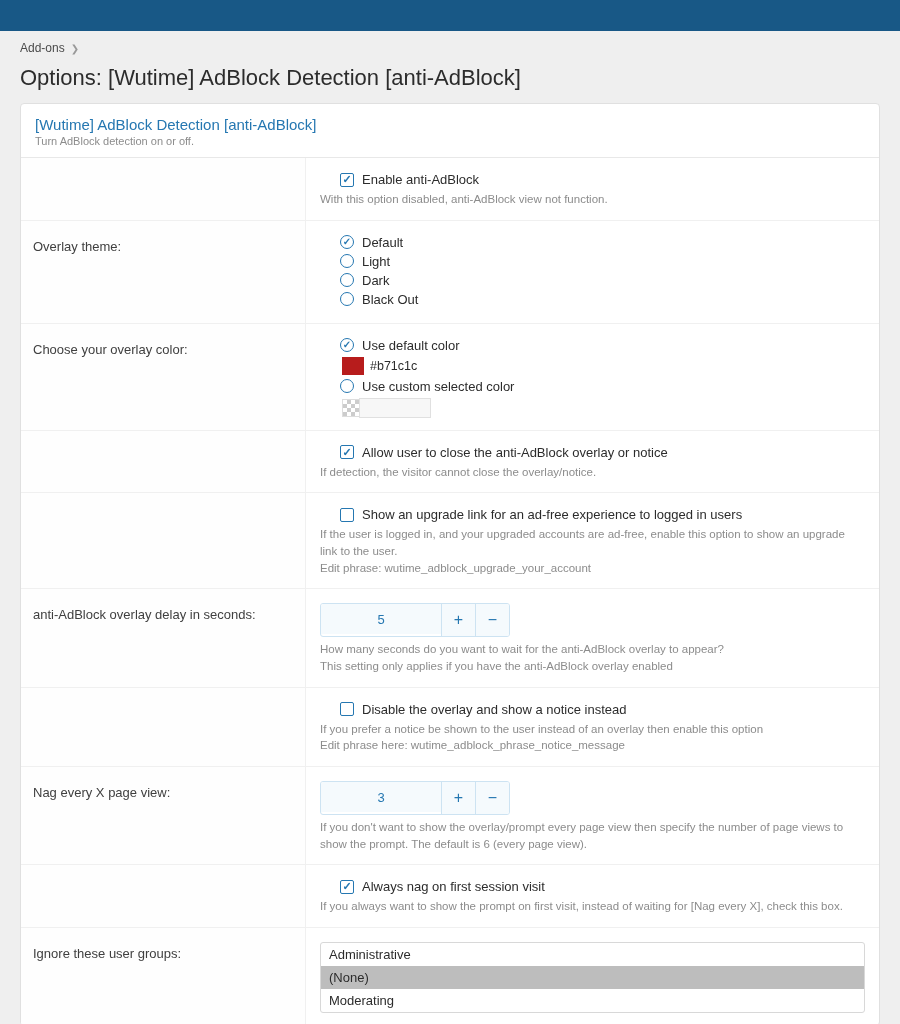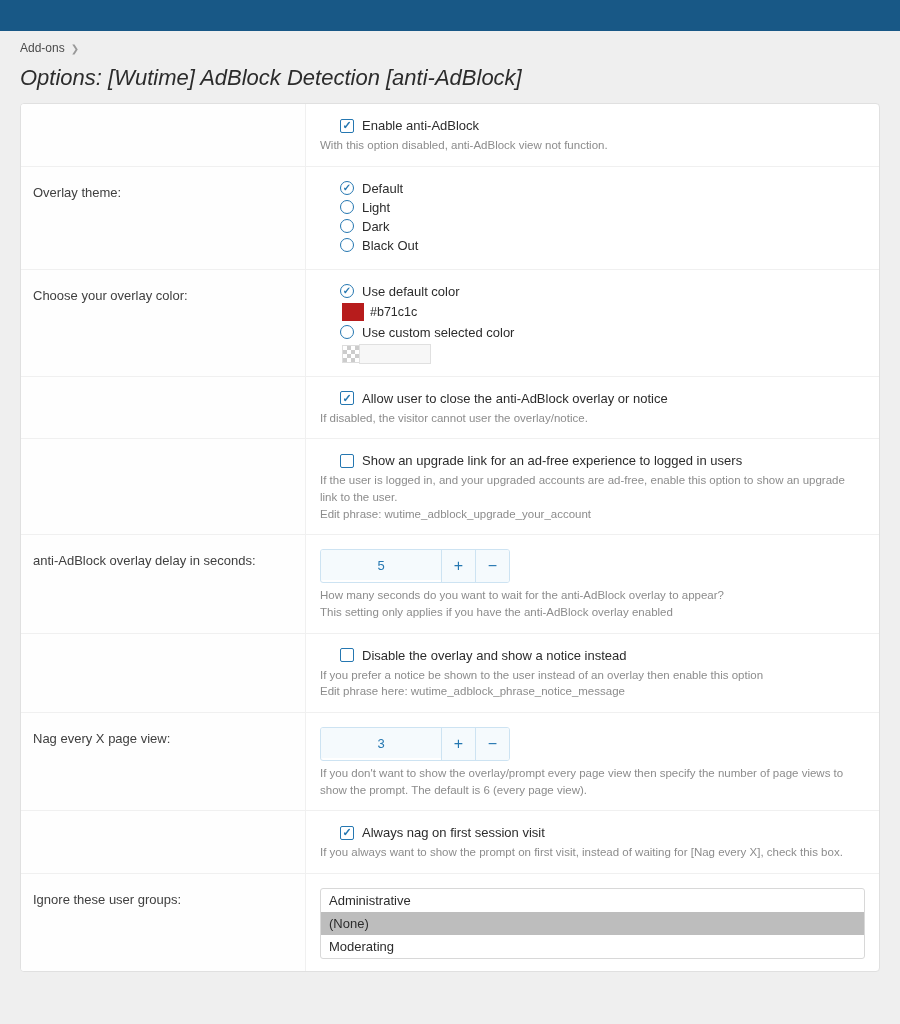--- a/index.html
+++ b/index.html
@@ -1,20 +1,20 @@
 <!DOCTYPE html>
 <html><head>
 <meta charset="utf-8">
 <style>
 * { box-sizing: border-box; margin: 0; padding: 0; }
 body { font-family: 'Segoe UI', Arial, sans-serif; font-size: 13px; color: #2c2c2c; background: #efefef; }
 .topbar { background: #185886; height: 31px; }
 .breadcrumb { padding: 10px 20px 6px; font-size: 12px; color: #4a4a4a; display: flex; align-items: center; gap: 6px; }
 .breadcrumb a { color: #4a4a4a; text-decoration: none; font-weight: 400; }
-.page-title { padding: 4px 20px 12px; font-size: 22px; color: #2c2c2c; font-weight: 400; font-style: italic; }
+.page-title { padding: 4px 20px 12px; font-size: 22px; color: #2c2c2c; font-weight: 400; }
 .panel { margin: 0 20px 10px; background: #fff; border: 1px solid #e0e0e0; border-radius: 4px; overflow: hidden; }
 .panel-header { padding: 12px 14px 10px; border-bottom: 1px solid #e8e8e8; }
 .panel-header .link-title { color: #2577b1; font-size: 15px; }
 .panel-header .sub { color: #8c8c8c; font-size: 11px; margin-top: 2px; }
 .form-row { display: flex; border-bottom: 1px solid #f0f0f0; }
 .form-row:last-child { border-bottom: none; }
 .form-label { width: 285px; min-width: 285px; padding: 18px 12px 12px 12px; color: #404040; font-size: 13px; border-right: 1px solid #f0f0f0; background: #fefefe; }
 .form-body { flex: 1; padding: 14px 14px 12px; }
 .hint { color: #8c8c8c; font-size: 11.5px; margin-top: 4px; line-height: 1.45; }
 .check-row, .radio-row { display: flex; align-items: center; gap: 8px; margin-bottom: 4px; font-size: 13px; cursor: pointer; padding-left: 20px; }
@@ -42,20 +42,24 @@
 <div class="topbar"></div>
 
 <div class="breadcrumb">
   <a href="#">Add-ons</a>
   <span class="chevron-icon">❯</span>
 </div>
 
 <h1 class="page-title">Options: [Wutime] AdBlock Detection [anti-AdBlock]</h1>
 
 <div class="panel">
+  <div class="panel-header">
+    <div class="link-title">[Wutime] AdBlock Detection [anti-AdBlock]</div>
+    <div class="sub">Turn AdBlock detection on or off.</div>
+  </div>
 
   <div class="form-row">
     <div class="form-label"></div>
     <div class="form-body">
       <label class="check-row">
         <span class="checkbox-icon checked"></span>
         <span>Enable anti-AdBlock</span>
       </label>
       <div class="hint">With this option disabled, anti-AdBlock view not function.</div>
     </div>
@@ -105,21 +109,21 @@
     </div>
   </div>
 
   <div class="form-row">
     <div class="form-label"></div>
     <div class="form-body">
       <label class="check-row">
         <span class="checkbox-icon checked"></span>
         <span>Allow user to close the anti-AdBlock overlay or notice</span>
       </label>
-      <div class="hint">If disabled, the visitor cannot user the overlay/notice.</div>
+      <div class="hint">If detection, the visitor cannot close the overlay/notice.</div>
     </div>
   </div>
 
   <div class="form-row">
     <div class="form-label"></div>
     <div class="form-body">
       <label class="check-row">
         <span class="checkbox-icon"></span>
         <span>Show an upgrade link for an ad-free experience to logged in users</span>
       </label>

